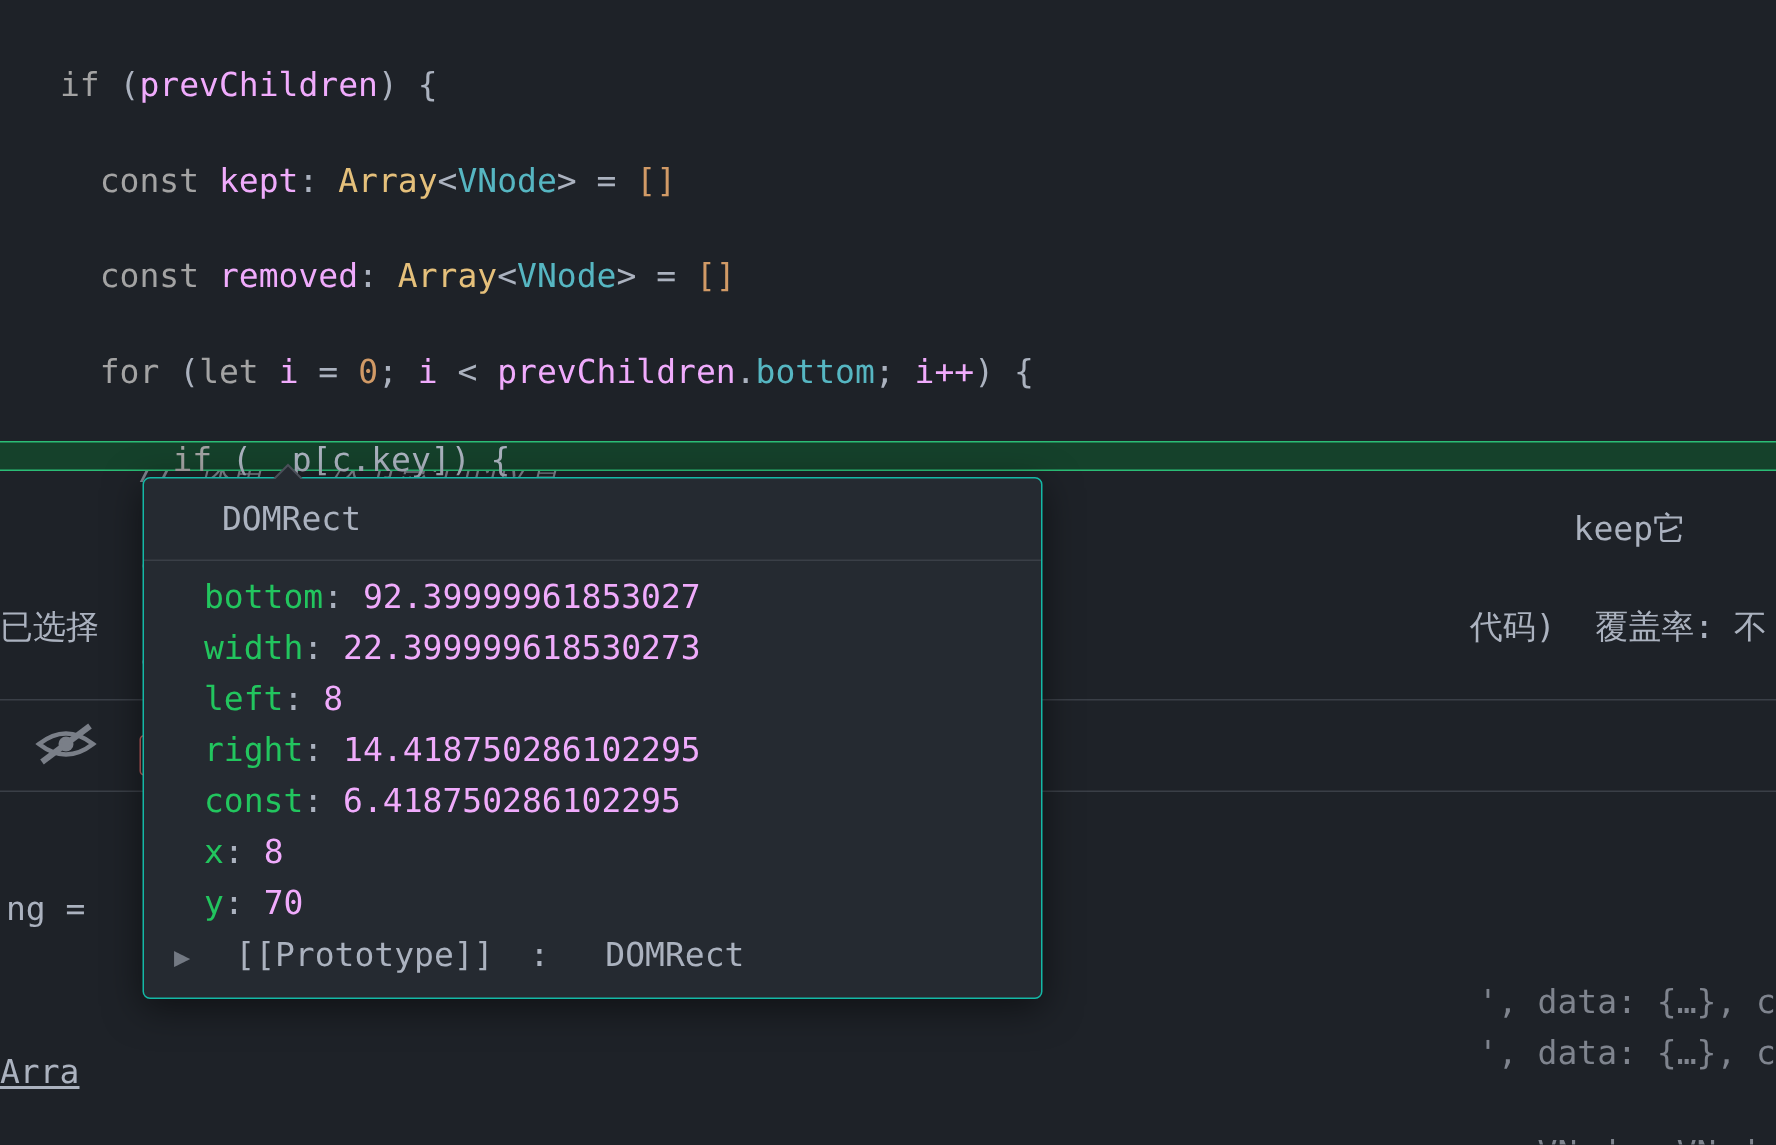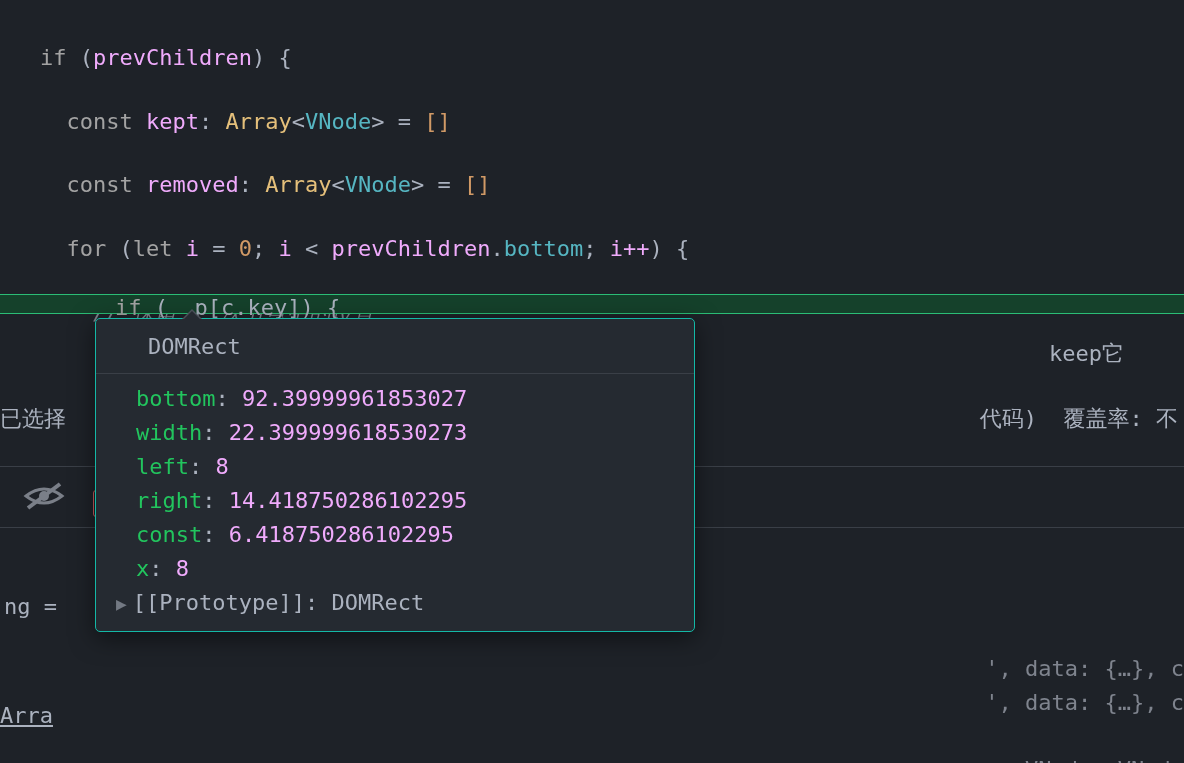--- a/index.html
+++ b/index.html
@@ -156,21 +156,21 @@
     font-weight: 500;
   }
   .tooltip-header-text { color: #abb2bf; }
   .tooltip-body {
     padding: 8px 20px 2px 40px;
   }
   .tt-row { line-height: 1.55; white-space: pre; }
   .tt-key { color: #22c55e; }
   .tt-colon { color: #abb2bf; }
   .tt-val { color: #f0abfc; }
-  .tt-proto { color: #abb2bf; }
+  .tt-proto { color: #abb2bf; margin-left: 24px; }
   .arrow { color: #737983; margin-right: 6px; font-size: 18px; }
 </style>
 </head>
 <body>
 
 <div class="code-area">
 <span class="ln"><span class="kw">if</span><span> (</span><span class="id">prevChildren</span><span>) {</span></span>
 <span class="ln"><span>  </span><span class="kw">const</span><span> </span><span class="id">kept</span><span>: </span><span class="typename">Array</span><span>&lt;</span><span class="type">VNode</span><span>&gt;</span><span> = </span><span class="bracket">[]</span></span>
 <span class="ln"><span>  </span><span class="kw">const</span><span> </span><span class="id">removed</span><span>: </span><span class="typename">Array</span><span>&lt;</span><span class="type">VNode</span><span>&gt;</span><span> = </span><span class="bracket">[]</span></span>
 <span class="ln"><span>  </span><span class="kw">for</span><span> (</span><span class="kw">let</span><span> </span><span class="id">i</span><span> = </span><span class="num">0</span><span>; </span><span class="id">i</span><span> &lt; </span><span class="id">prevChildren</span><span>.</span><span class="prop">bottom</span><span>; </span><span class="id">i++</span><span>) {</span></span>
@@ -208,15 +208,16 @@
 
 <div class="tooltip">
   <div class="tooltip-header"><span class="tooltip-header-text">DOMRect</span></div>
   <div class="tooltip-body">
     <div class="tt-row"><span class="tt-key">bottom</span><span class="tt-colon">: </span><span class="tt-val">92.39999961853027</span></div>
     <div class="tt-row"><span class="tt-key">width</span><span class="tt-colon">: </span><span class="tt-val">22.399999618530273</span></div>
     <div class="tt-row"><span class="tt-key">left</span><span class="tt-colon">: </span><span class="tt-val">8</span></div>
     <div class="tt-row"><span class="tt-key">right</span><span class="tt-colon">: </span><span class="tt-val">14.418750286102295</span></div>
     <div class="tt-row"><span class="tt-key">const</span><span class="tt-colon">: </span><span class="tt-val">6.418750286102295</span></div>
     <div class="tt-row"><span class="tt-key">x</span><span class="tt-colon">: </span><span class="tt-val">8</span></div>
+    <div class="tt-row"><span class="tt-key">y</span><span class="tt-colon">: </span><span class="tt-val">70</span></div>
     <div class="tt-row" style="margin-left:-20px"><span class="arrow">▶</span><span class="tt-proto">[[Prototype]]</span><span class="tt-proto">: </span><span class="tt-proto">DOMRect</span></div>
   </div>
 </div>
 
 </body></html>

